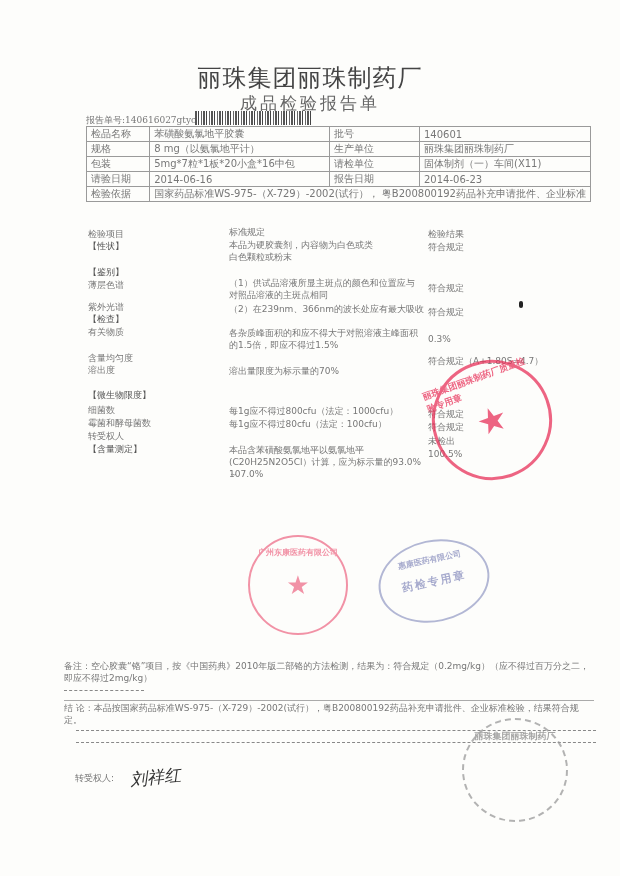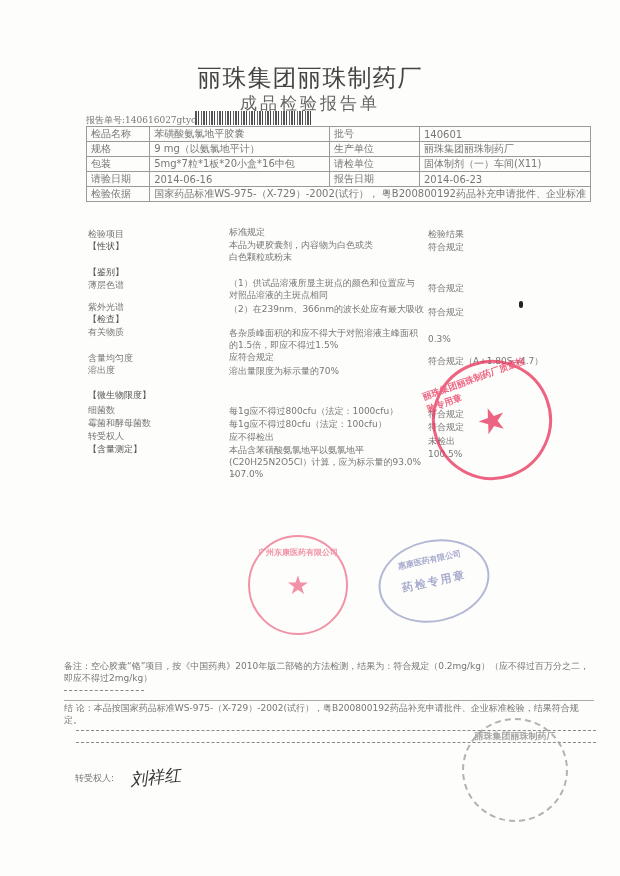--- a/index.html
+++ b/index.html
@@ -81,21 +81,21 @@
   <table class="info">
     <tbody>
         <tr>
       <td class="k">检品名称</td>
       <td class="v" colspan="2">苯磺酸氨氯地平胶囊</td>
       <td class="k2">批号</td>
       <td class="v2">140601</td>
     </tr>
     <tr>
       <td class="k">规格</td>
-      <td class="v" colspan="2">9 mg（以氨氯地平计）</td>
+      <td class="v" colspan="2">8 mg（以氨氯地平计）</td>
       <td class="k2">生产单位</td>
       <td class="v2">丽珠集团丽珠制药厂</td>
     </tr>
     <tr>
       <td class="k">包装</td>
       <td class="v" colspan="2">5mg*7粒*1板*20小盒*16中包</td>
       <td class="k2">请检单位</td>
       <td class="v2">固体制剂（一）车间(X11)</td>
     </tr>
     <tr>
@@ -127,37 +127,35 @@
   <div class="sec c1" style="top:301px;">紫外光谱</div>
   <div class="sec c2" style="top:303px;width:200px;">（2）在239nm、366nm的波长处应有最大吸收</div>
   <div class="sec c3" style="top:306px;">符合规定</div>
 
   <div class="sec c1 bold" style="top:313px;">【检查】</div>
   <div class="sec c1" style="top:326px;">有关物质</div>
   <div class="sec c2" style="top:327px;width:196px;">各杂质峰面积的和应不得大于对照溶液主峰面积的1.5倍，即应不得过1.5%</div>
   <div class="sec c3" style="top:333px;">0.3%</div>
 
   <div class="sec c1" style="top:352px;">含量均匀度</div>
-  <div class="sec c2" style="top:351px;">应符合规定</div>
   <div class="sec c3" style="top:355px;">符合规定（A+1.80S=4.7）</div>
 
   <div class="sec c1" style="top:364px;">溶出度</div>
   <div class="sec c2" style="top:365px;">溶出量限度为标示量的70%</div>
 
   <div class="sec c1 bold" style="top:389px;">【微生物限度】</div>
   <div class="sec c1" style="top:404px;">细菌数</div>
   <div class="sec c2" style="top:405px;">每1g应不得过800cfu（法定：1000cfu）</div>
   <div class="sec c3" style="top:408px;">符合规定</div>
 
   <div class="sec c1" style="top:417px;">霉菌和酵母菌数</div>
   <div class="sec c2" style="top:418px;">每1g应不得过80cfu（法定：100cfu）</div>
   <div class="sec c3" style="top:421px;">符合规定</div>
 
   <div class="sec c1" style="top:430px;">转受权人</div>
-  <div class="sec c2" style="top:431px;">应不得检出</div>
   <div class="sec c3" style="top:435px;">未检出</div>
 
   <div class="sec c1 bold" style="top:443px;">【含量测定】</div>
   <div class="sec c2" style="top:444px;">本品含苯磺酸氨氯地平以氨氯地平</div>
   <div class="sec c2" style="top:456px;">(C20H25N2O5Cl）计算，应为标示量的93.0%～</div>
   <div class="sec c2" style="top:468px;">107.0%</div>
   <div class="sec c3" style="top:448px;">100.5%</div>
 
   <div class="stamp stamp-red1">
     <span class="star">★</span>

